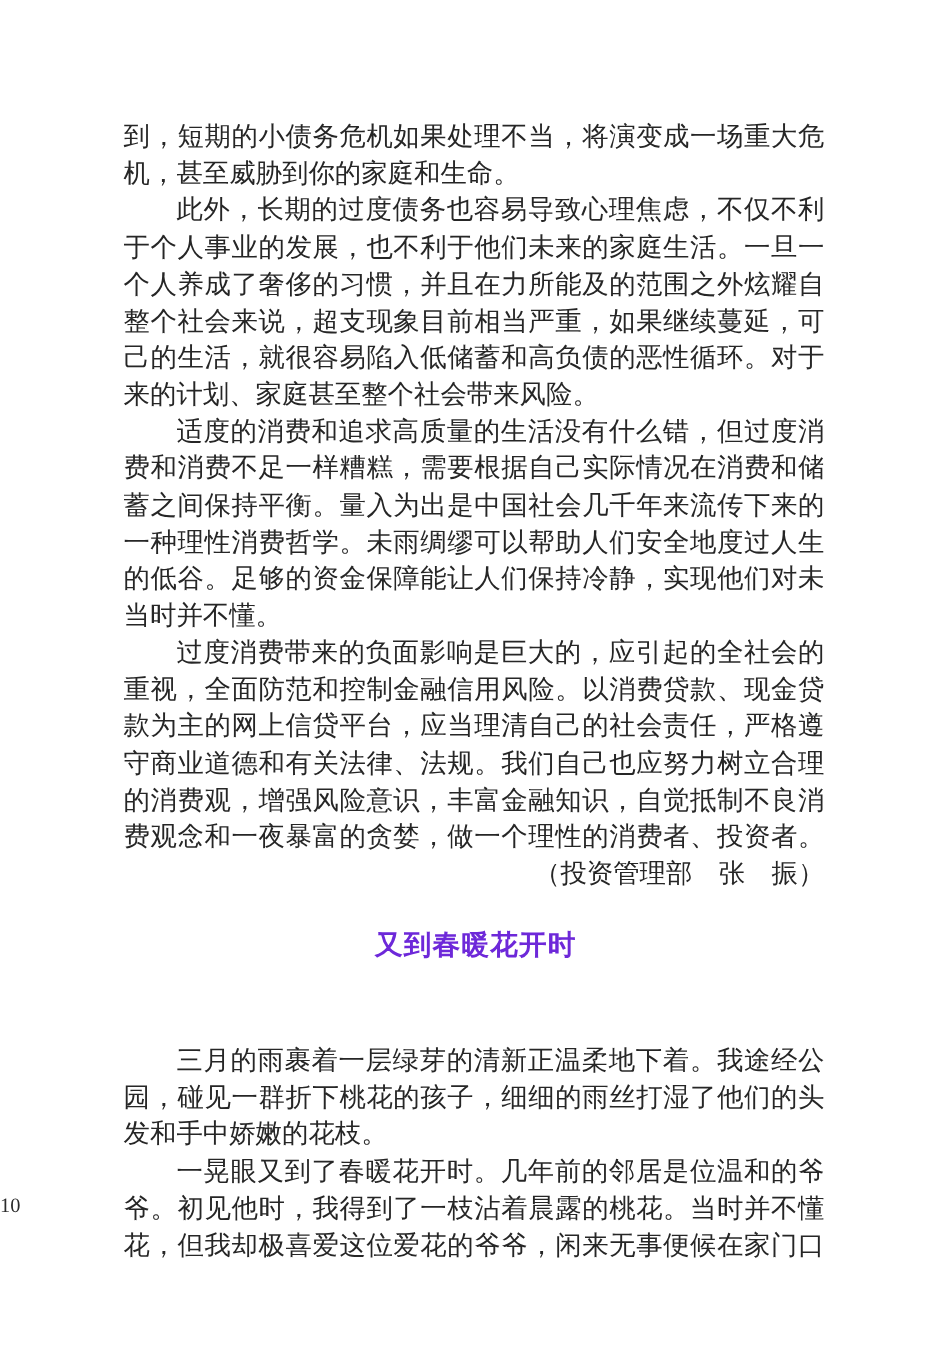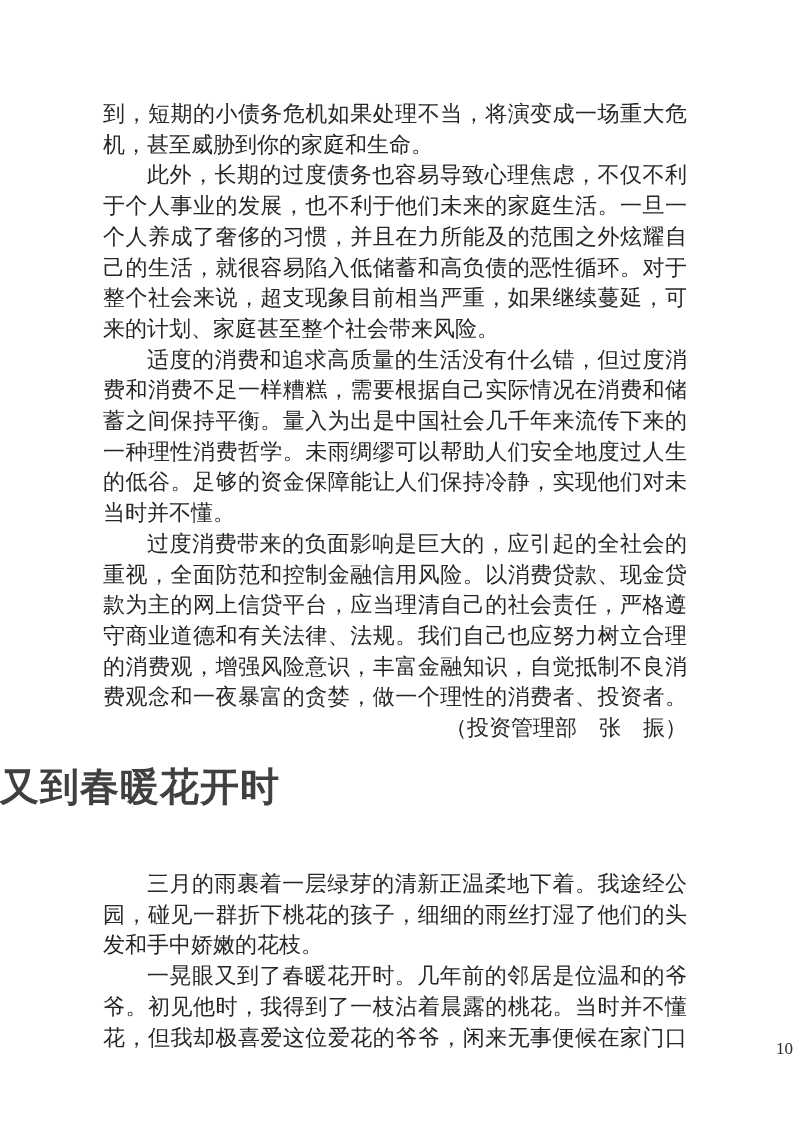--- a/index.html
+++ b/index.html
@@ -40,51 +40,52 @@
   }
   .line.right {
     text-align: left;
     text-align-last: right;
   }
   .article-title {
     position: absolute;
     top: 770px;
     left: 0;
     width: 793px;
+    text-align: center;
     font-family: "Liberation Sans", "DejaVu Sans", sans-serif;
     font-weight: 700;
-    font-size: 39px;
+    font-size: 23px;
     line-height: 34px;
     letter-spacing: 1px;
-    color: #404040;
+    color: #6d28d9;
   }
   .page-number {
     position: absolute;
-    top: 1038px;
+    top: 994px;
     left: 0;
     width: 793px;
-    text-align: right;
+    text-align: left;
     font-size: 17px;
     line-height: 22px;
     color: #2b2b2b;
   }
 </style>
 </head>
 <body>
 
 <div class="page">
 
   <div class="body-block article-1">
       <div class="line full">到，短期的小债务危机如果处理不当，将演变成一场重大危</div>
       <div class="line end">机，甚至威胁到你的家庭和生命。</div>
       <div class="line indent">此外，长期的过度债务也容易导致心理焦虑，不仅不利</div>
       <div class="line full">于个人事业的发展，也不利于他们未来的家庭生活。一旦一</div>
       <div class="line full">个人养成了奢侈的习惯，并且在力所能及的范围之外炫耀自</div>
+      <div class="line full">整个社会来说，超支现象目前相当严重，如果继续蔓延，可</div>
       <div class="line full">己的生活，就很容易陷入低储蓄和高负债的恶性循环。对于</div>
-      <div class="line full">整个社会来说，超支现象目前相当严重，如果继续蔓延，可</div>
       <div class="line end">来的计划、家庭甚至整个社会带来风险。</div>
       <div class="line indent">适度的消费和追求高质量的生活没有什么错，但过度消</div>
       <div class="line full">费和消费不足一样糟糕，需要根据自己实际情况在消费和储</div>
       <div class="line full">蓄之间保持平衡。量入为出是中国社会几千年来流传下来的</div>
       <div class="line full">一种理性消费哲学。未雨绸缪可以帮助人们安全地度过人生</div>
       <div class="line full">的低谷。足够的资金保障能让人们保持冷静，实现他们对未</div>
       <div class="line end">当时并不懂。</div>
       <div class="line indent">过度消费带来的负面影响是巨大的，应引起的全社会的</div>
       <div class="line full">重视，全面防范和控制金融信用风险。以消费贷款、现金贷</div>
       <div class="line full">款为主的网上信贷平台，应当理清自己的社会责任，严格遵</div>

